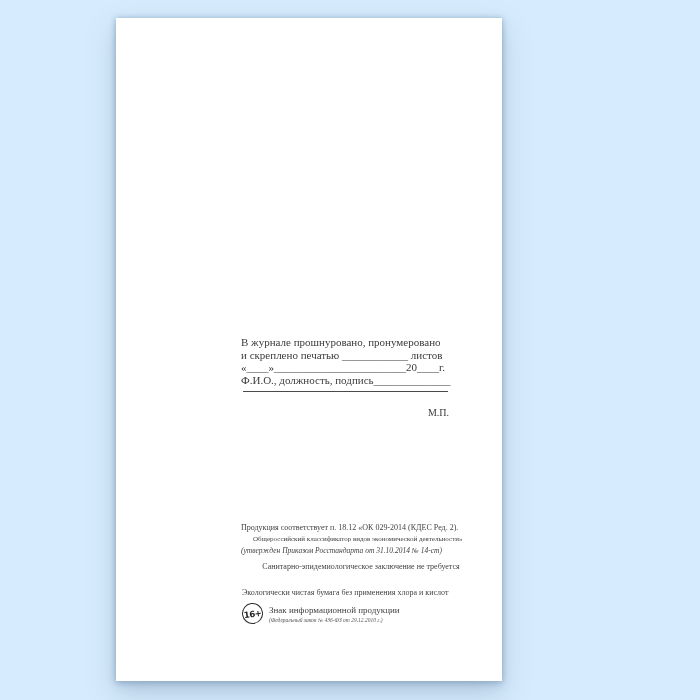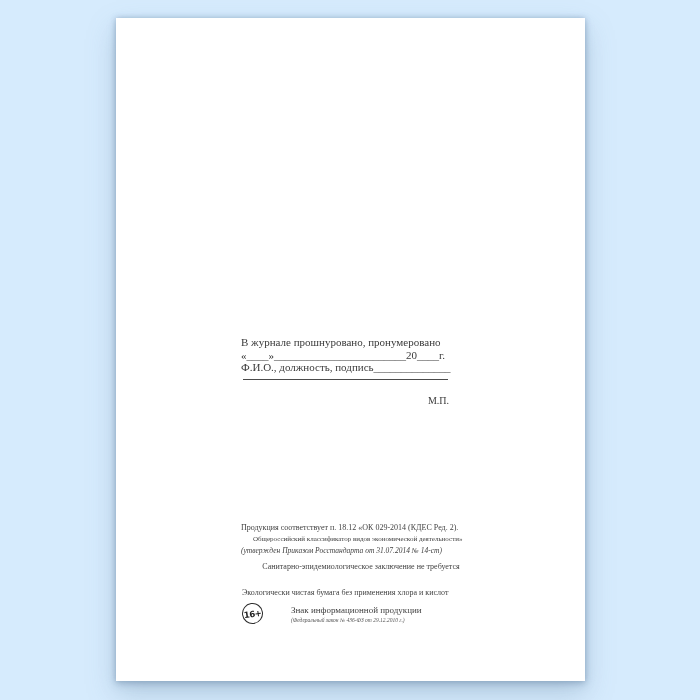--- a/index.html
+++ b/index.html
@@ -6,21 +6,21 @@
   body {
     width: 700px; height: 700px;
     background: #d6ebfd;
     position: relative;
     overflow: hidden;
     font-family: "Liberation Serif", "DejaVu Serif", serif;
   }
   .paper {
     position: absolute;
     left: 116px; top: 18px;
-    width: 469px; height: 663px;
+    width: 386px; height: 663px;
     background: #ffffff;
     box-shadow:
       0 0 5px rgba(110, 140, 170, 0.45),
       0 3px 8px rgba(110, 140, 170, 0.40),
       0 12px 26px rgba(110, 140, 170, 0.35);
   }
   
   .stitch-block {
     position: absolute;
     left: 125px; top: 318px;
@@ -71,41 +71,42 @@
     justify-content: center;
     font-family: "DejaVu Sans", sans-serif;
     font-weight: bold;
     font-size: 8.5px;
     letter-spacing: -0.5px;
     color: #222;
     transform: rotate(-8deg);
     margin-left: 1px;
     flex: 0 0 auto;
   }
-  .info-sign { margin-left: 28px; padding-top: 2px; }
+  .info-sign { margin-left: 6px; padding-top: 2px; }
   .info-title { font-size: 9px; line-height: 10px; }
   .info-law   { font-size: 5.5px; line-height: 7px; margin-top: 2px; font-style: italic; color: #555; }
 </style>
 </head>
 <body>
 
 <div class="paper">
 
   <div class="stitch-block">
     <span class="line">В журнале прошнуровано, пронумеровано</span>
+    <span class="line">и скреплено печатью ____________ листов</span>
     <span class="line">«____»________________________20____г.</span>
     <span class="line">Ф.И.О., должность, подпись______________</span>
     <div class="sig-rule"></div>
     <div class="mp-line">М.П.</div>
   </div>
 
   <div class="cert-block">
     <div class="c-product1">Продукция соответствует п. 18.12 «ОК 029-2014 (КДЕС Ред. 2).</div>
     <div class="c-product2">Общероссийский классификатор видов экономической деятельности»</div>
-    <div class="c-product3">(утвержден Приказом Росстандарта от 31.07.2014 № 14-ст)</div>
+    <div class="c-product3">(утвержден Приказом Росстандарта от 31.10.2014 № 14-ст)</div>
     <div class="c-sanitary">Санитарно-эпидемиологическое заключение не требуется</div>
     <div class="c-eco">Экологически чистая бумага без применения хлора и кислот</div>
     <div class="badge-row">
       <div class="age-badge">16+</div>
       <div class="info-sign">
         <div class="info-title">Знак информационной продукции</div>
         <div class="info-law">(Федеральный закон № 436-ФЗ от 29.12.2010 г.)</div>
       </div>
     </div>
   </div>

